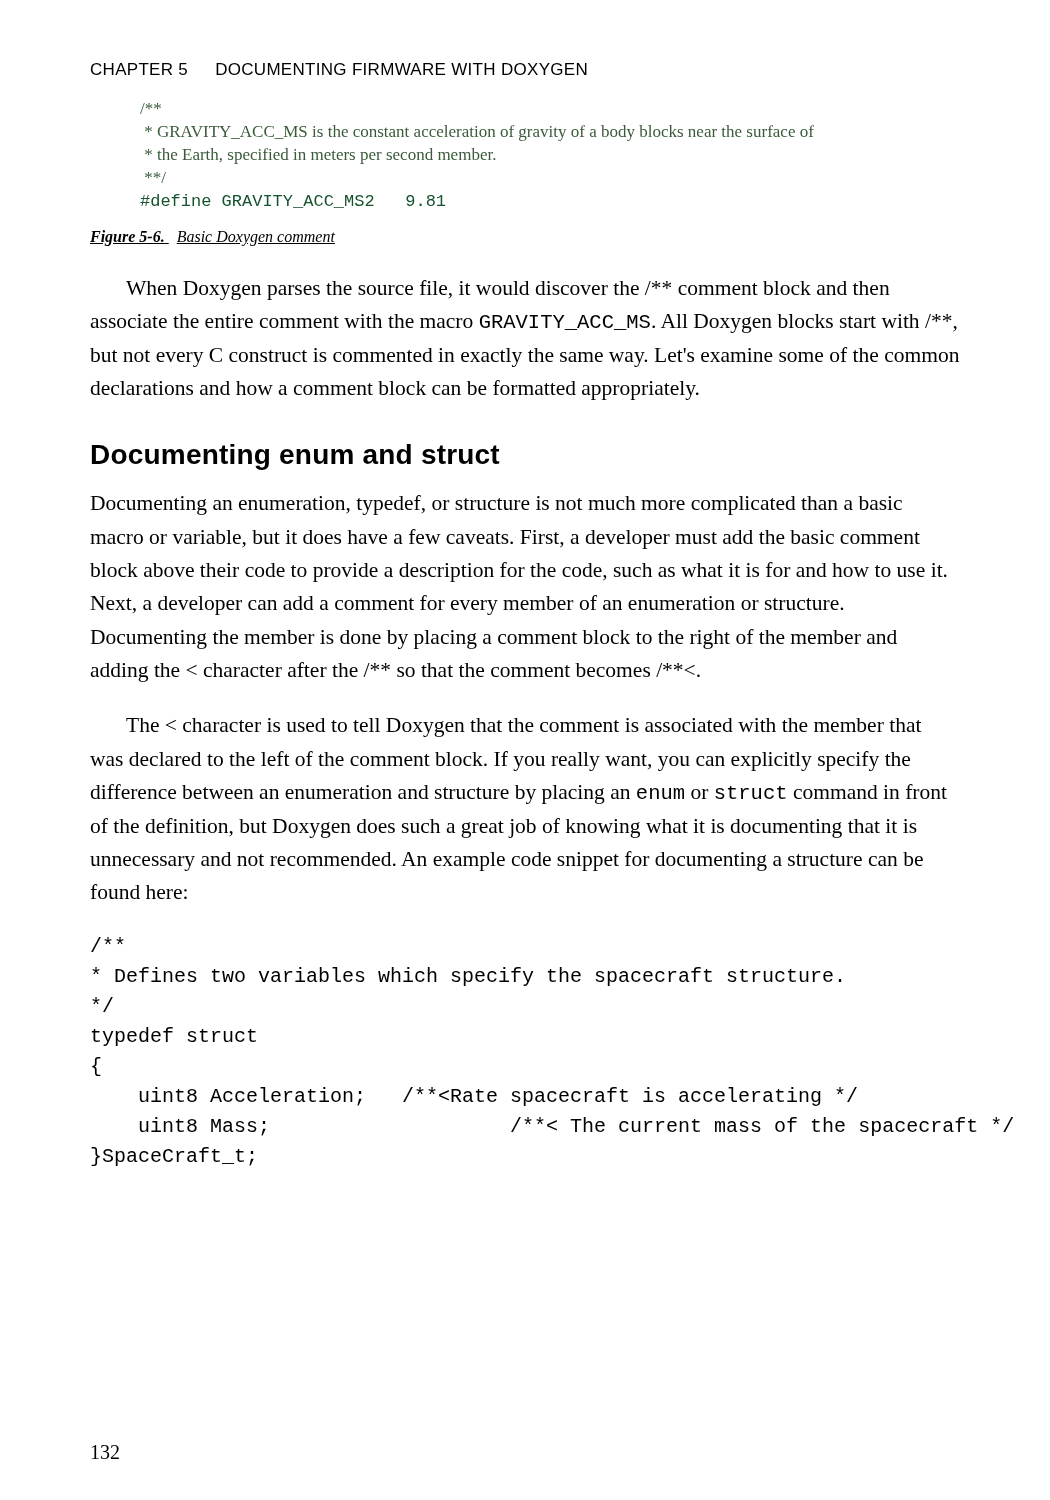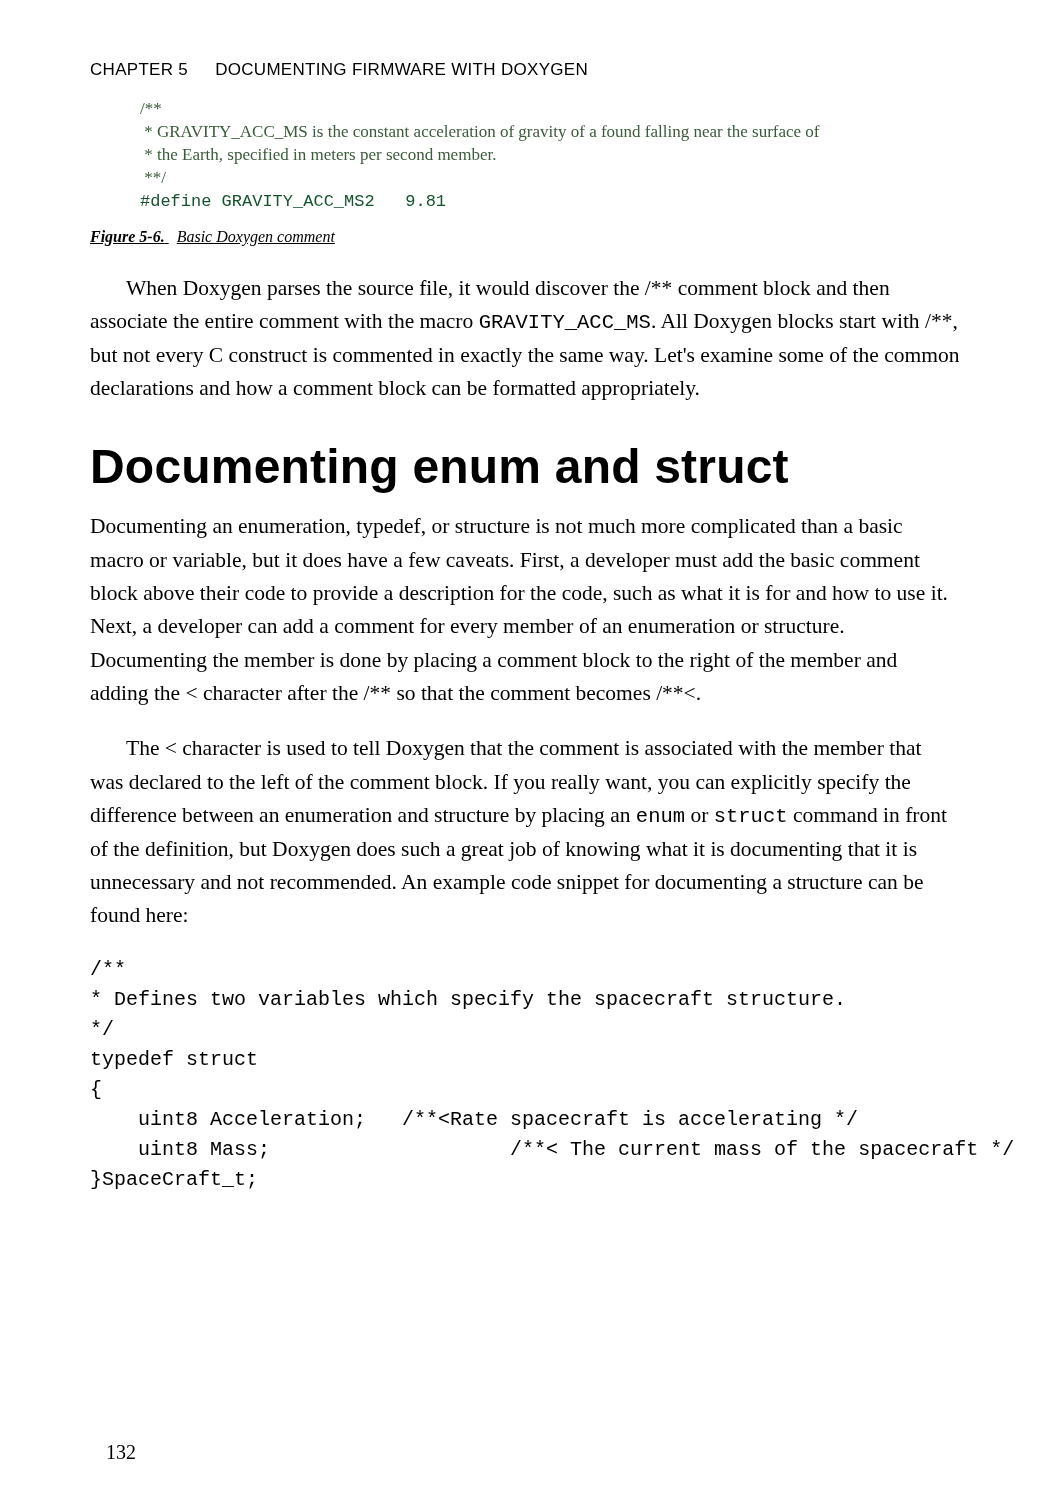--- a/index.html
+++ b/index.html
@@ -70,52 +70,51 @@
   }
   .inline-mono {
     font-family: 'Courier New', monospace;
     font-size: 20.5px;
     text-align: right;
   }
   h2.section {
     font-family: 'Arial Narrow', Arial, Helvetica, sans-serif;
     font-stretch: condensed;
     font-weight: 800;
-    font-size: 48px;
+    font-size: 28px;
     margin: 34px 0 16px 0;
     letter-spacing: 0.2px;
   }
   pre.code-block {
     font-family: 'Courier New', monospace;
     font-size: 20px;
     line-height: 1.5;
     white-space: pre;
     margin: 8px 0 0 0;
   }
   .page-number {
     position: absolute;
     left: 90px;
     bottom: 36px;
     font-size: 20px;
     font-family: Georgia, 'Times New Roman', serif;
-    margin-left: 16px;
   }
 </style>
 </head>
 <body>
 
 <div class="page">
 
   <div class="running-header">
     <span class="ch-label">Chapter 5</span>
     <span class="ch-title">Documenting Firmware with Doxygen</span>
   </div>
 
   <div class="fig-code"><span class="cm">/**</span>
-<span class="cm"> * GRAVITY_ACC_MS is the constant acceleration of gravity of a found falling near the surface of</span>
+<span class="cm"> * GRAVITY_ACC_MS is the constant acceleration of gravity of a body blocks near the surface of</span>
 <span class="cm"> * the Earth, specified in meters per second member.</span>
 <span class="cm"> **/</span>
 <span class="def">#define GRAVITY_ACC_MS2   9.81</span></div>
 
   <div class="figure-caption">
     <span class="fig-label">Figure 5-6.</span>
     <span class="fig-text">Basic Doxygen comment</span>
   </div>
 
   <p class="body-para indent"><span>When Doxygen parses the source file, it would discover the /** comment block and then associate the entire comment with the macro </span><span class="inline-mono">GRAVITY_ACC_MS</span><span>. All Doxygen blocks start with /**, but not every C construct is commented in exactly the same way. Let's examine some of the common declarations and how a comment block can be formatted appropriately.</span></p>

